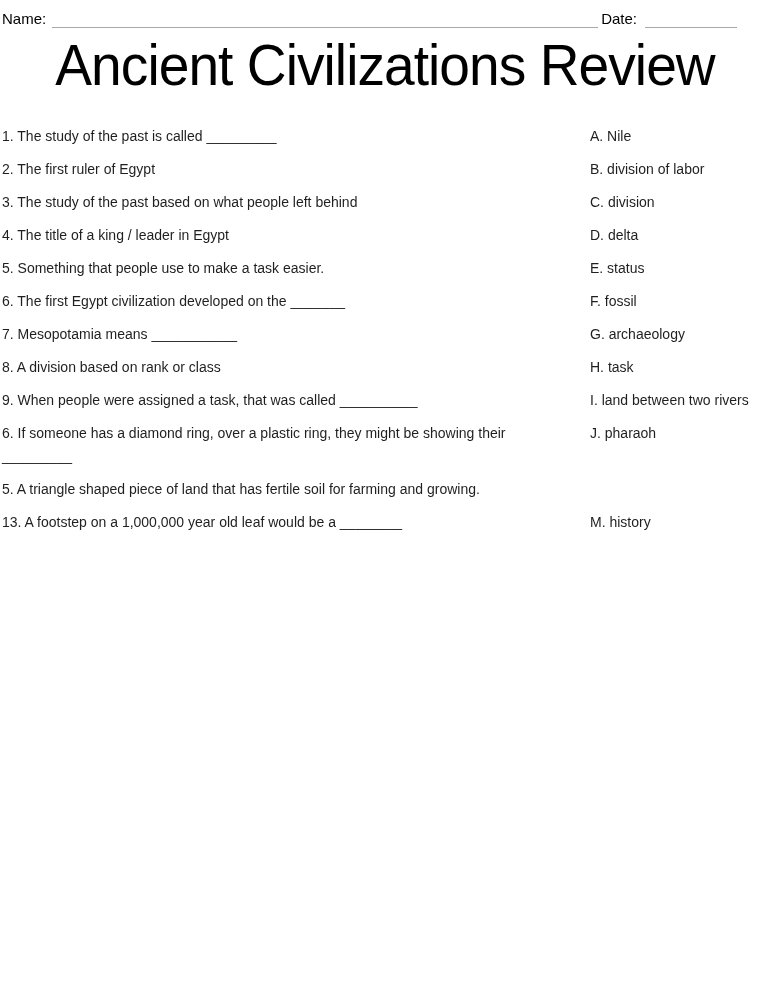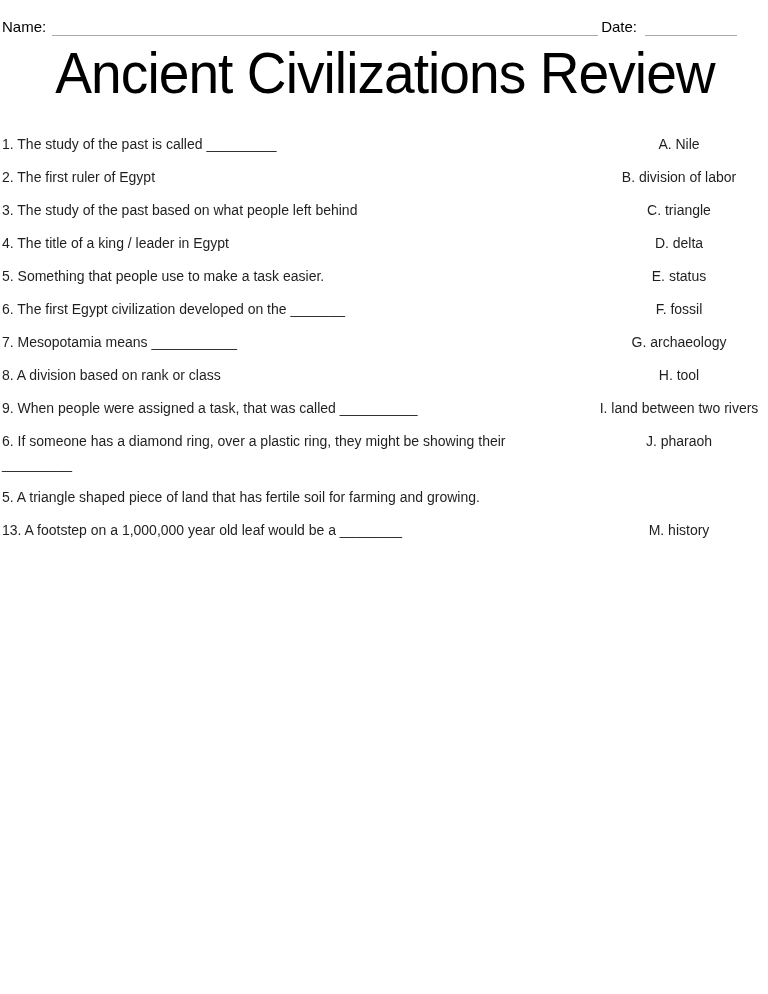--- a/index.html
+++ b/index.html
@@ -7,21 +7,21 @@
   body {
     width: 768px;
     height: 994px;
     font-family: "Liberation Sans", sans-serif;
     color: #1f1f1f;
     overflow: hidden;
   }
   .page {
     width: 768px;
     height: 713px;
-    padding: 18px 0 0 2px;
+    padding: 10px 0 0 2px;
     position: relative;
   }
   
   .header {
     display: flex;
     align-items: flex-end;
     font-size: 15px;
     color: #000000;
     line-height: 18px;
     padding-right: 12px;
@@ -61,21 +61,20 @@
     font-size: 14px;
     line-height: 23px;
     white-space: pre-wrap;
     color: #1f1f1f;
   }
   .a {
     flex: 1;
     font-size: 14px;
     line-height: 23px;
     color: #1f1f1f;
-    text-align: center;
   }
 </style>
 </head>
 <body>
 
 <div class="page">
 
   <div class="header">
     <span>Name:</span>
     <span class="hline name-line"></span>
@@ -92,21 +91,21 @@
       <div class="a">A. Nile</div>
     </div>
 
     <div class="row">
       <div class="q">2. The first ruler of Egypt</div>
       <div class="a">B. division of labor</div>
     </div>
 
     <div class="row">
       <div class="q">3. The study of the past based on what people left behind</div>
-      <div class="a">C. triangle</div>
+      <div class="a">C. division</div>
     </div>
 
     <div class="row">
       <div class="q">4. The title of a king / leader in Egypt</div>
       <div class="a">D. delta</div>
     </div>
 
     <div class="row">
       <div class="q">5. Something that people use to make a task easier.</div>
       <div class="a">E. status</div>
@@ -117,21 +116,21 @@
       <div class="a">F. fossil</div>
     </div>
 
     <div class="row">
       <div class="q">7. Mesopotamia means ___________</div>
       <div class="a">G. archaeology</div>
     </div>
 
     <div class="row">
       <div class="q">8. A division based on rank or class</div>
-      <div class="a">H. tool</div>
+      <div class="a">H. task</div>
     </div>
 
     <div class="row">
       <div class="q">9. When people were assigned a task, that was called __________</div>
       <div class="a">I. land between two rivers</div>
     </div>
 
     <div class="row">
       <div class="q">6. If someone has a diamond ring, over a plastic ring, they might be showing their
 _________</div>

